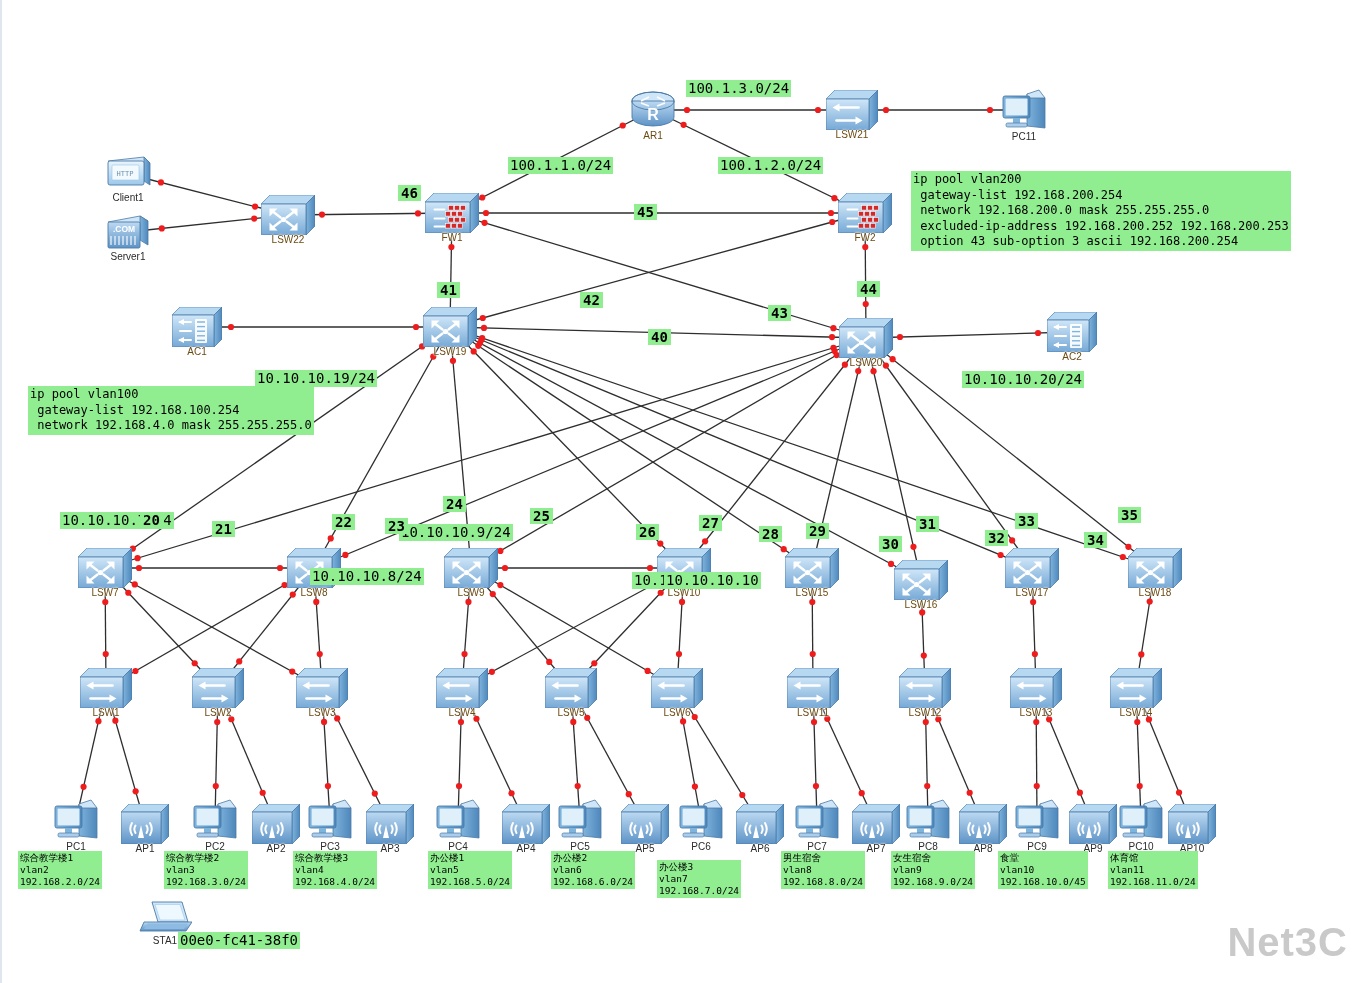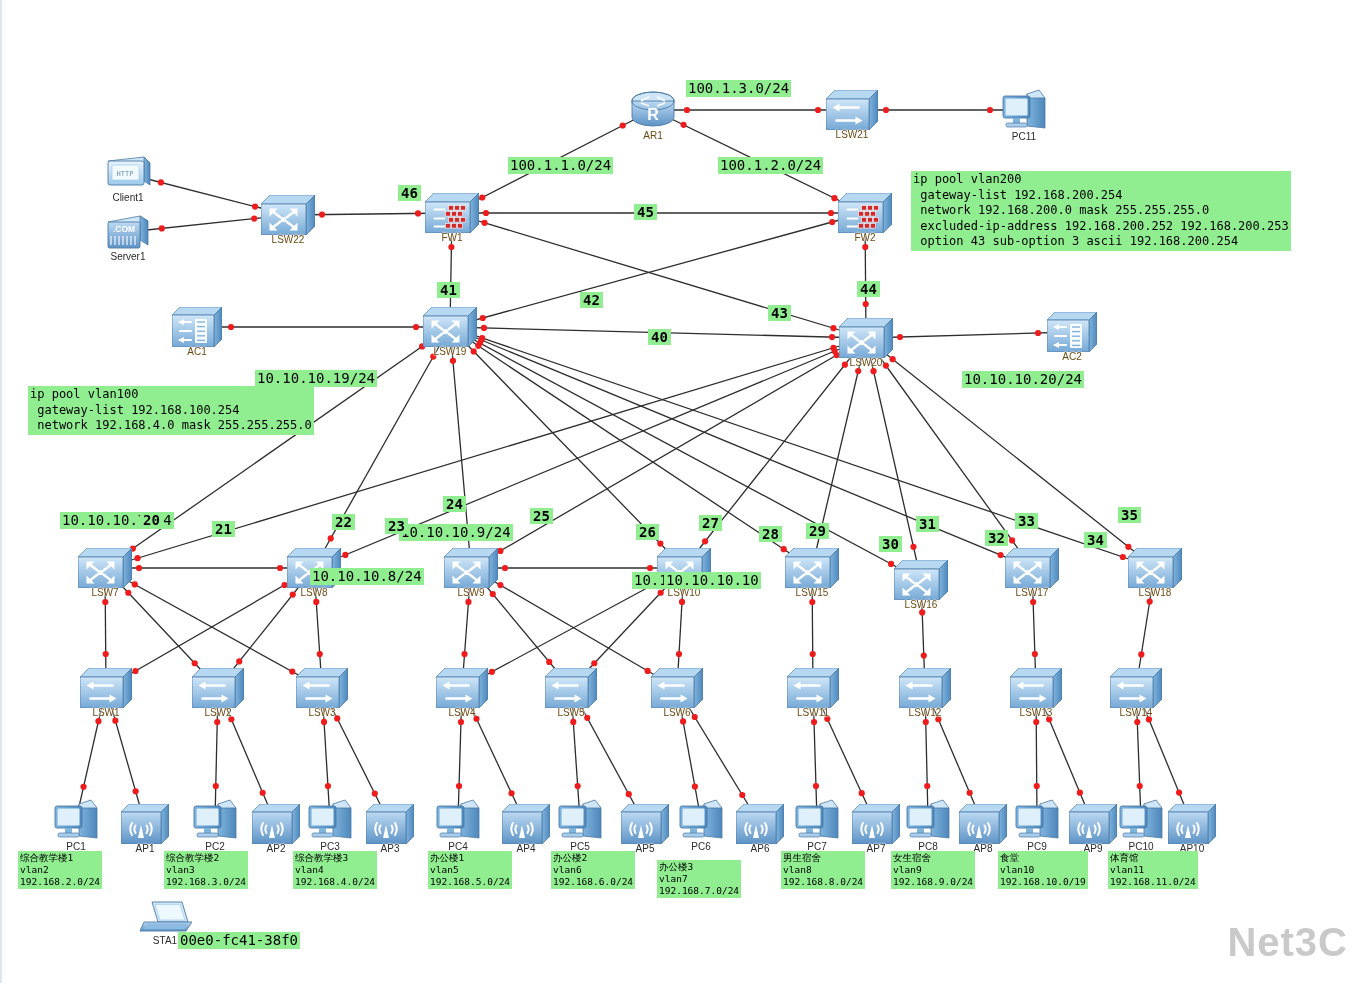--- a/index.html
+++ b/index.html
@@ -2075,21 +2075,21 @@
 vlan7
 192.168.7.0/24</div>
       <div class="tag small" style="left: 781px; top: 851px;">男生宿舍
 vlan8
 192.168.8.0/24</div>
       <div class="tag small" style="left: 891px; top: 851px;">女生宿舍
 vlan9
 192.168.9.0/24</div>
       <div class="tag small" style="left: 998px; top: 851px;">食堂
 vlan10
-192.168.10.0/19</div>
+192.168.10.0/45</div>
       <div class="tag small" style="left: 1108px; top: 851px;">体育馆
 vlan11
 192.168.11.0/24</div>
       <div class="tag ipnet" style="left: 178px; top: 932px;">00e0-fc41-38f0</div>
     </div>
 
   <div class="watermark">Net3C</div>
 </div>
 
 </body></html>

